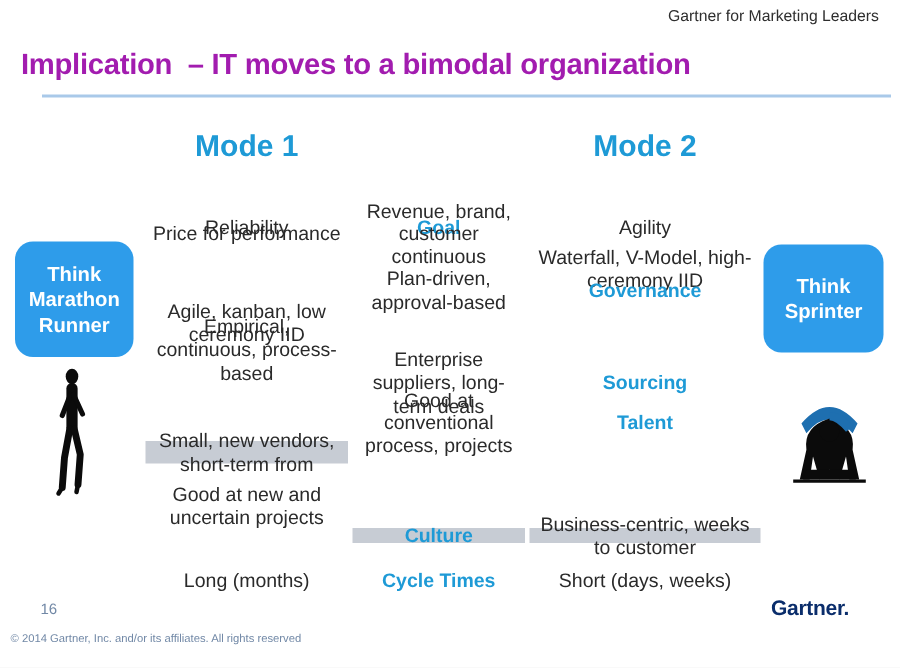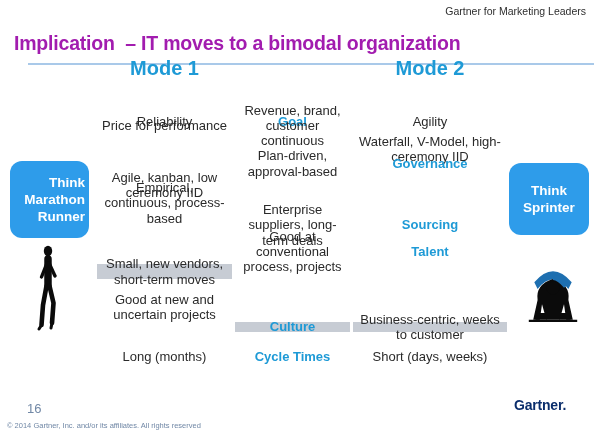--- a/index.html
+++ b/index.html
@@ -15,21 +15,21 @@
   .slide-title {
     position:absolute; top:32px; left:14px;
     font-size:19.5px; font-weight:bold; color:#a21caf;
     white-space:pre; letter-spacing:-0.2px;
   }
   .title-rule {
     position:absolute; top:63px; left:28px; width:566px; height:2px;
     background:#A9C9E9;
   }
   .bimodal-table {
-    position:absolute; top:58px; left:97px; width:410px;
+    position:absolute; top:88px; left:97px; width:410px;
     display:grid;
     grid-template-columns:135px 115px 154px;
     grid-template-rows:21px 24px 33px 37px 36px 55px 50px 44px 18px;
     column-gap:3px; row-gap:3px;
   }
   .mode-header {
     display:flex; align-items:center; justify-content:center;
     font-size:20px; font-weight:bold; color:#1E9AD6;
   }
   .cell {
@@ -38,27 +38,27 @@
     color:#2a2a2a; padding:0 5px;
   }
   .cell.shaded { background:#C7CCD4;margin-top:40px; }
   .cell.attr { color:#1E9AD6; font-weight:bold; }
   .badge {
     position:absolute; background:#2E9CEA; color:#fff;
     font-weight:bold; font-size:13.5px; line-height:1.28;
     border-radius:12px; display:flex; align-items:center;
     justify-content:center; text-align:center; padding:4px;
   }
-  .badge-left { left:10px; top:161px; width:79px; height:77px;text-align:right; }
+  .badge-left { left:10px; top:161px; width:79px; height:77px; }
   .badge-right { left:509px; top:163px; width:80px; height:72px; }
   .icon-runner { position:absolute; left:20px; top:244px; width:56px; height:88px; }
   .icon-sprinter { position:absolute; left:520px; top:254px; width:66px; height:72px; }
   .page-number {
     position:absolute; left:27px; top:401px;
-    font-size:13px; color:#7188A6;
+    font-size:10px; color:#7188A6;
   }
   .copyright {
     position:absolute; left:7px; top:421px;
     font-size:7.5px; color:#7188A6;
   }
   .gartner-logo {
     position:absolute; left:514px; top:397px;
     font-size:14px; font-weight:bold; color:#0A2D6B;
     letter-spacing:-0.2px;
   }
@@ -88,21 +88,21 @@
 
     <div class="cell shaded">Waterfall, V-Model, high-ceremony IID</div>
     <div class="cell shaded">Agile, kanban, low ceremony IID</div>
 
     <div class="cell">Plan-driven, approval-based</div>
     <div class="cell attr">Governance</div>
     <div class="cell">Empirical, continuous, process-based</div>
 
     <div class="cell shaded">Enterprise suppliers, long-term deals</div>
     <div class="cell shaded attr">Sourcing</div>
-    <div class="cell shaded">Small, new vendors, short-term moves</div>
+    <div class="cell shaded">Small, new vendors, short-term from</div>
 
     <div class="cell">Good at conventional process, projects</div>
     <div class="cell attr">Talent</div>
     <div class="cell">Good at new and uncertain projects</div>
 
     <div class="cell shaded attr">Culture</div>
     <div class="cell shaded">Business-centric, weeks to customer</div>
 
     <div class="cell">Long (months)</div>
     <div class="cell attr">Cycle Times</div>

